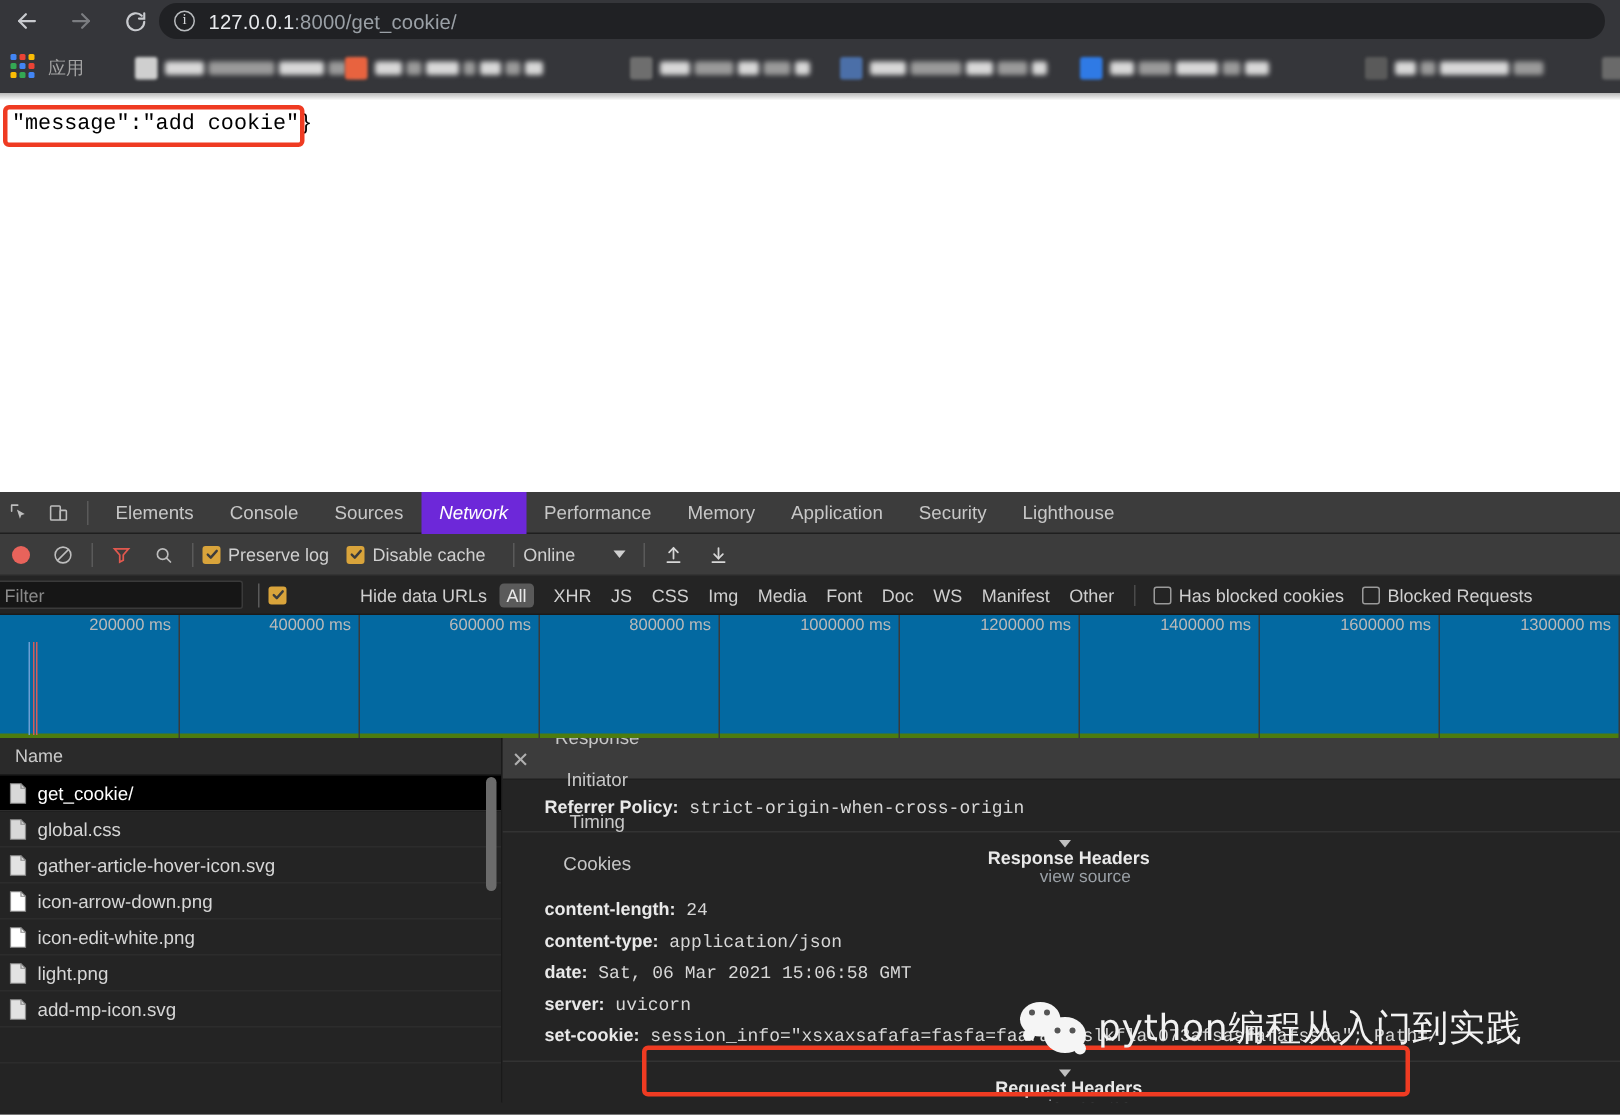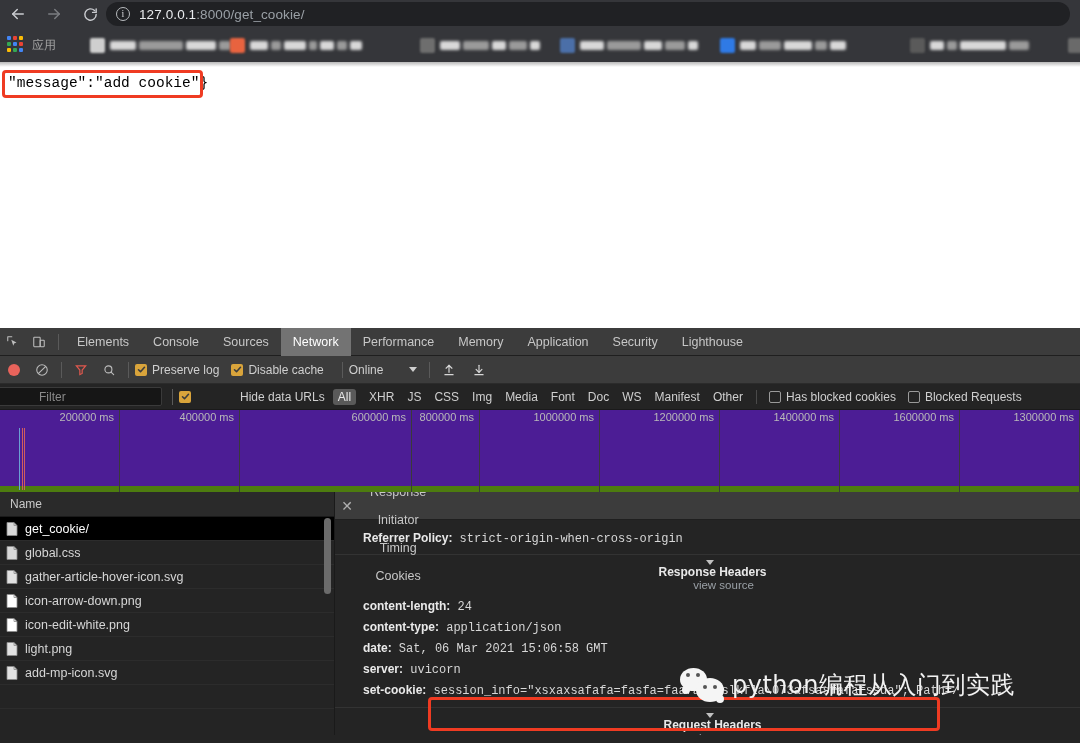--- a/index.html
+++ b/index.html
@@ -57,44 +57,44 @@
   #anno-json { left:2px; top:70px; width:201px; height:28px; }
 
   
   #devtools { position:absolute; left:0; top:328px; width:1080px; height:415px; background:#242424; }
 
   .dt-tabbar { position:relative; height:28px; background:#3c3c3c; display:flex; align-items:center;
                border-bottom:1px solid #1f1f1f; }
   .dt-icon-btn { width:26px; height:26px; display:flex; align-items:center; justify-content:center; color:#bdbdbd; }
   .dt-sep { width:1px; height:16px; background:#5a5a5a; margin:0 6px; }
   .dt-tab { height:28px; padding:0 12px; display:flex; align-items:center; font-size:12.5px; color:#c7c7c7; }
-  .dt-tab.active { background:#737373; color:#fff; }
+  .dt-tab.active { background:#6d28d9; color:#fff;font-style:italic; }
 
   .dt-toolbar { height:28px; background:#3c3c3c; display:flex; align-items:center;
                 border-bottom:1px solid #2b2b2b; padding-left:4px; }
   .rec-dot { width:12px; height:12px; border-radius:50%; background:#e8635b; margin:0 9px 0 4px; }
   .chk { width:12px; height:12px; border-radius:2px; background:#d9a43b; margin-right:5px;
          display:flex; align-items:center; justify-content:center; flex:none; }
   .chk svg { display:block; }
   .chk.off { background:transparent; border:1px solid #9a9a9a; }
   .tb-label { font-size:12px; color:#cfcfcf; margin-right:12px; }
   .tb-select { font-size:12px; color:#cfcfcf; display:flex; align-items:center; margin-right:6px; }
   .caret-down { width:0;height:0;border-left:4px solid transparent;border-right:4px solid transparent;
                 border-top:5px solid #cfcfcf; margin-left:26px; }
 
   .dt-filterbar { height:26px; background:#242424; display:flex; align-items:center;
                   border-bottom:1px solid #1a1a1a; }
   .filter-input { width:170px; height:19px; background:#161616; border:1px solid #3a3a3a; border-radius:2px;
                   margin-left:-8px; display:flex; align-items:center; padding-left:10px; }
-  .filter-ph { font-size:12px; color:#8a8a8a;margin-left:36px; }
+  .filter-ph { font-size:12px; color:#8a8a8a; }
   .ftype { font-size:12px; color:#cfcfcf; margin-right:13px; white-space:nowrap; }
   .ftype.all { background:#5a5a5a; color:#e8e8e8; border-radius:3px; padding:1px 5px; margin-right:13px; }
   .fsep { width:1px; height:14px; background:#4a4a4a; margin:0 12px 0 0; }
 
-  .dt-overview { position:relative; height:82px; background:#4c1d95; border-bottom:6px solid #4d7c0f; }
+  .dt-overview { position:relative; height:82px; background:#0369a1; border-bottom:3px solid #4d7c0f; }
   .ov-tick { position:absolute; top:0; height:82px; border-right:1px solid #3a3a3a; }
   .ov-tick span { position:absolute; right:5px; top:1px; font-size:11px; color:#b9b9b9; white-space:nowrap; }
   .ev-line { position:absolute; top:18px; width:1px; height:62px; }
 
   
   .dt-split { position:relative; height:243px; display:flex; }
   .req-list { width:335px; height:243px; background:#242424; border-right:1px solid #1a1a1a; position:relative; overflow:hidden; }
   .req-head { height:25px; background:#2a2a2a; border-bottom:1px solid #1a1a1a; display:flex; align-items:center;
               font-size:12px; color:#c9c9c9; padding-left:10px; }
   .req-row { height:24px; display:flex; align-items:center; padding-left:6px; font-size:12.5px; color:#d6d6d6;
@@ -380,21 +380,21 @@
   </div>
 
   <div class="dt-overview">
     <div id="ov-ticks">
         <div class="ov-tick" style="left: 0px; width: 120px;">
           <span>200000 ms</span>
         </div>
         <div class="ov-tick" style="left: 0px; width: 240px;">
           <span>400000 ms</span>
         </div>
-        <div class="ov-tick" style="left: 0px; width: 412px;">
+        <div class="ov-tick" style="left: 0px; width: 360px;">
           <span>600000 ms</span>
         </div>
         <div class="ov-tick" style="left: 0px; width: 480px;">
           <span>800000 ms</span>
         </div>
         <div class="ov-tick" style="left: 0px; width: 600px;">
           <span>1000000 ms</span>
         </div>
         <div class="ov-tick" style="left: 0px; width: 720px;">
           <span>1200000 ms</span>

